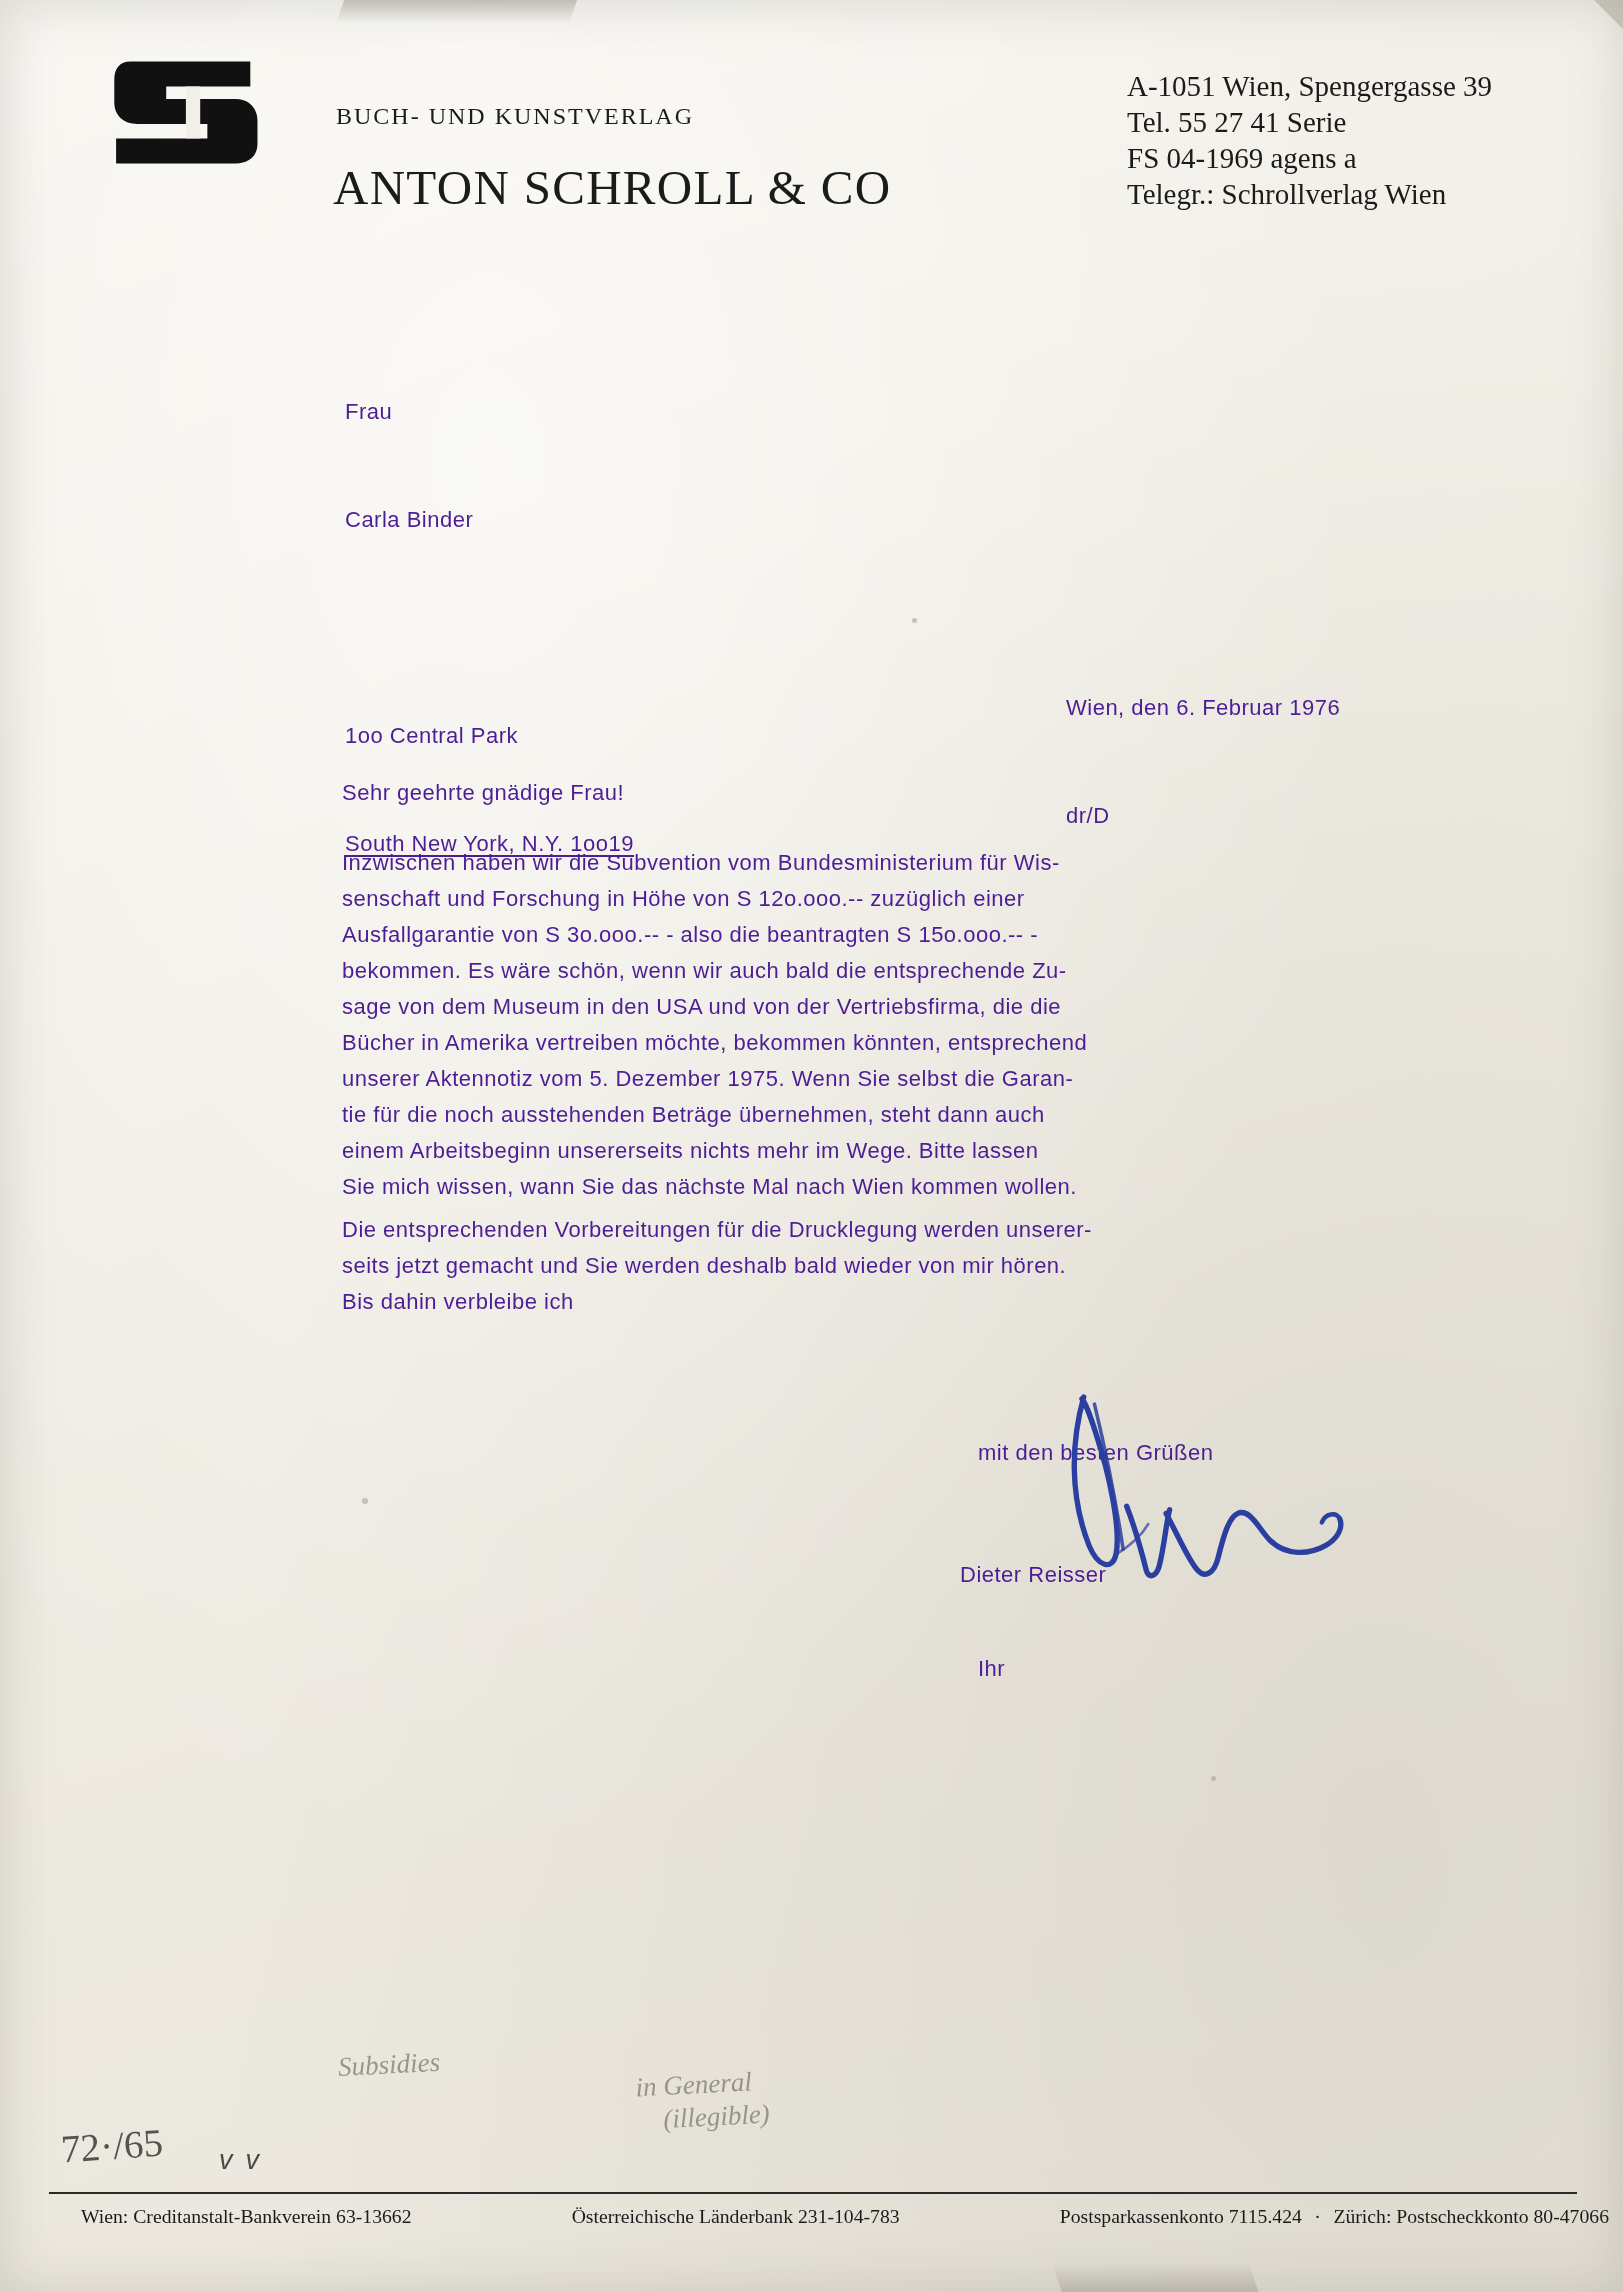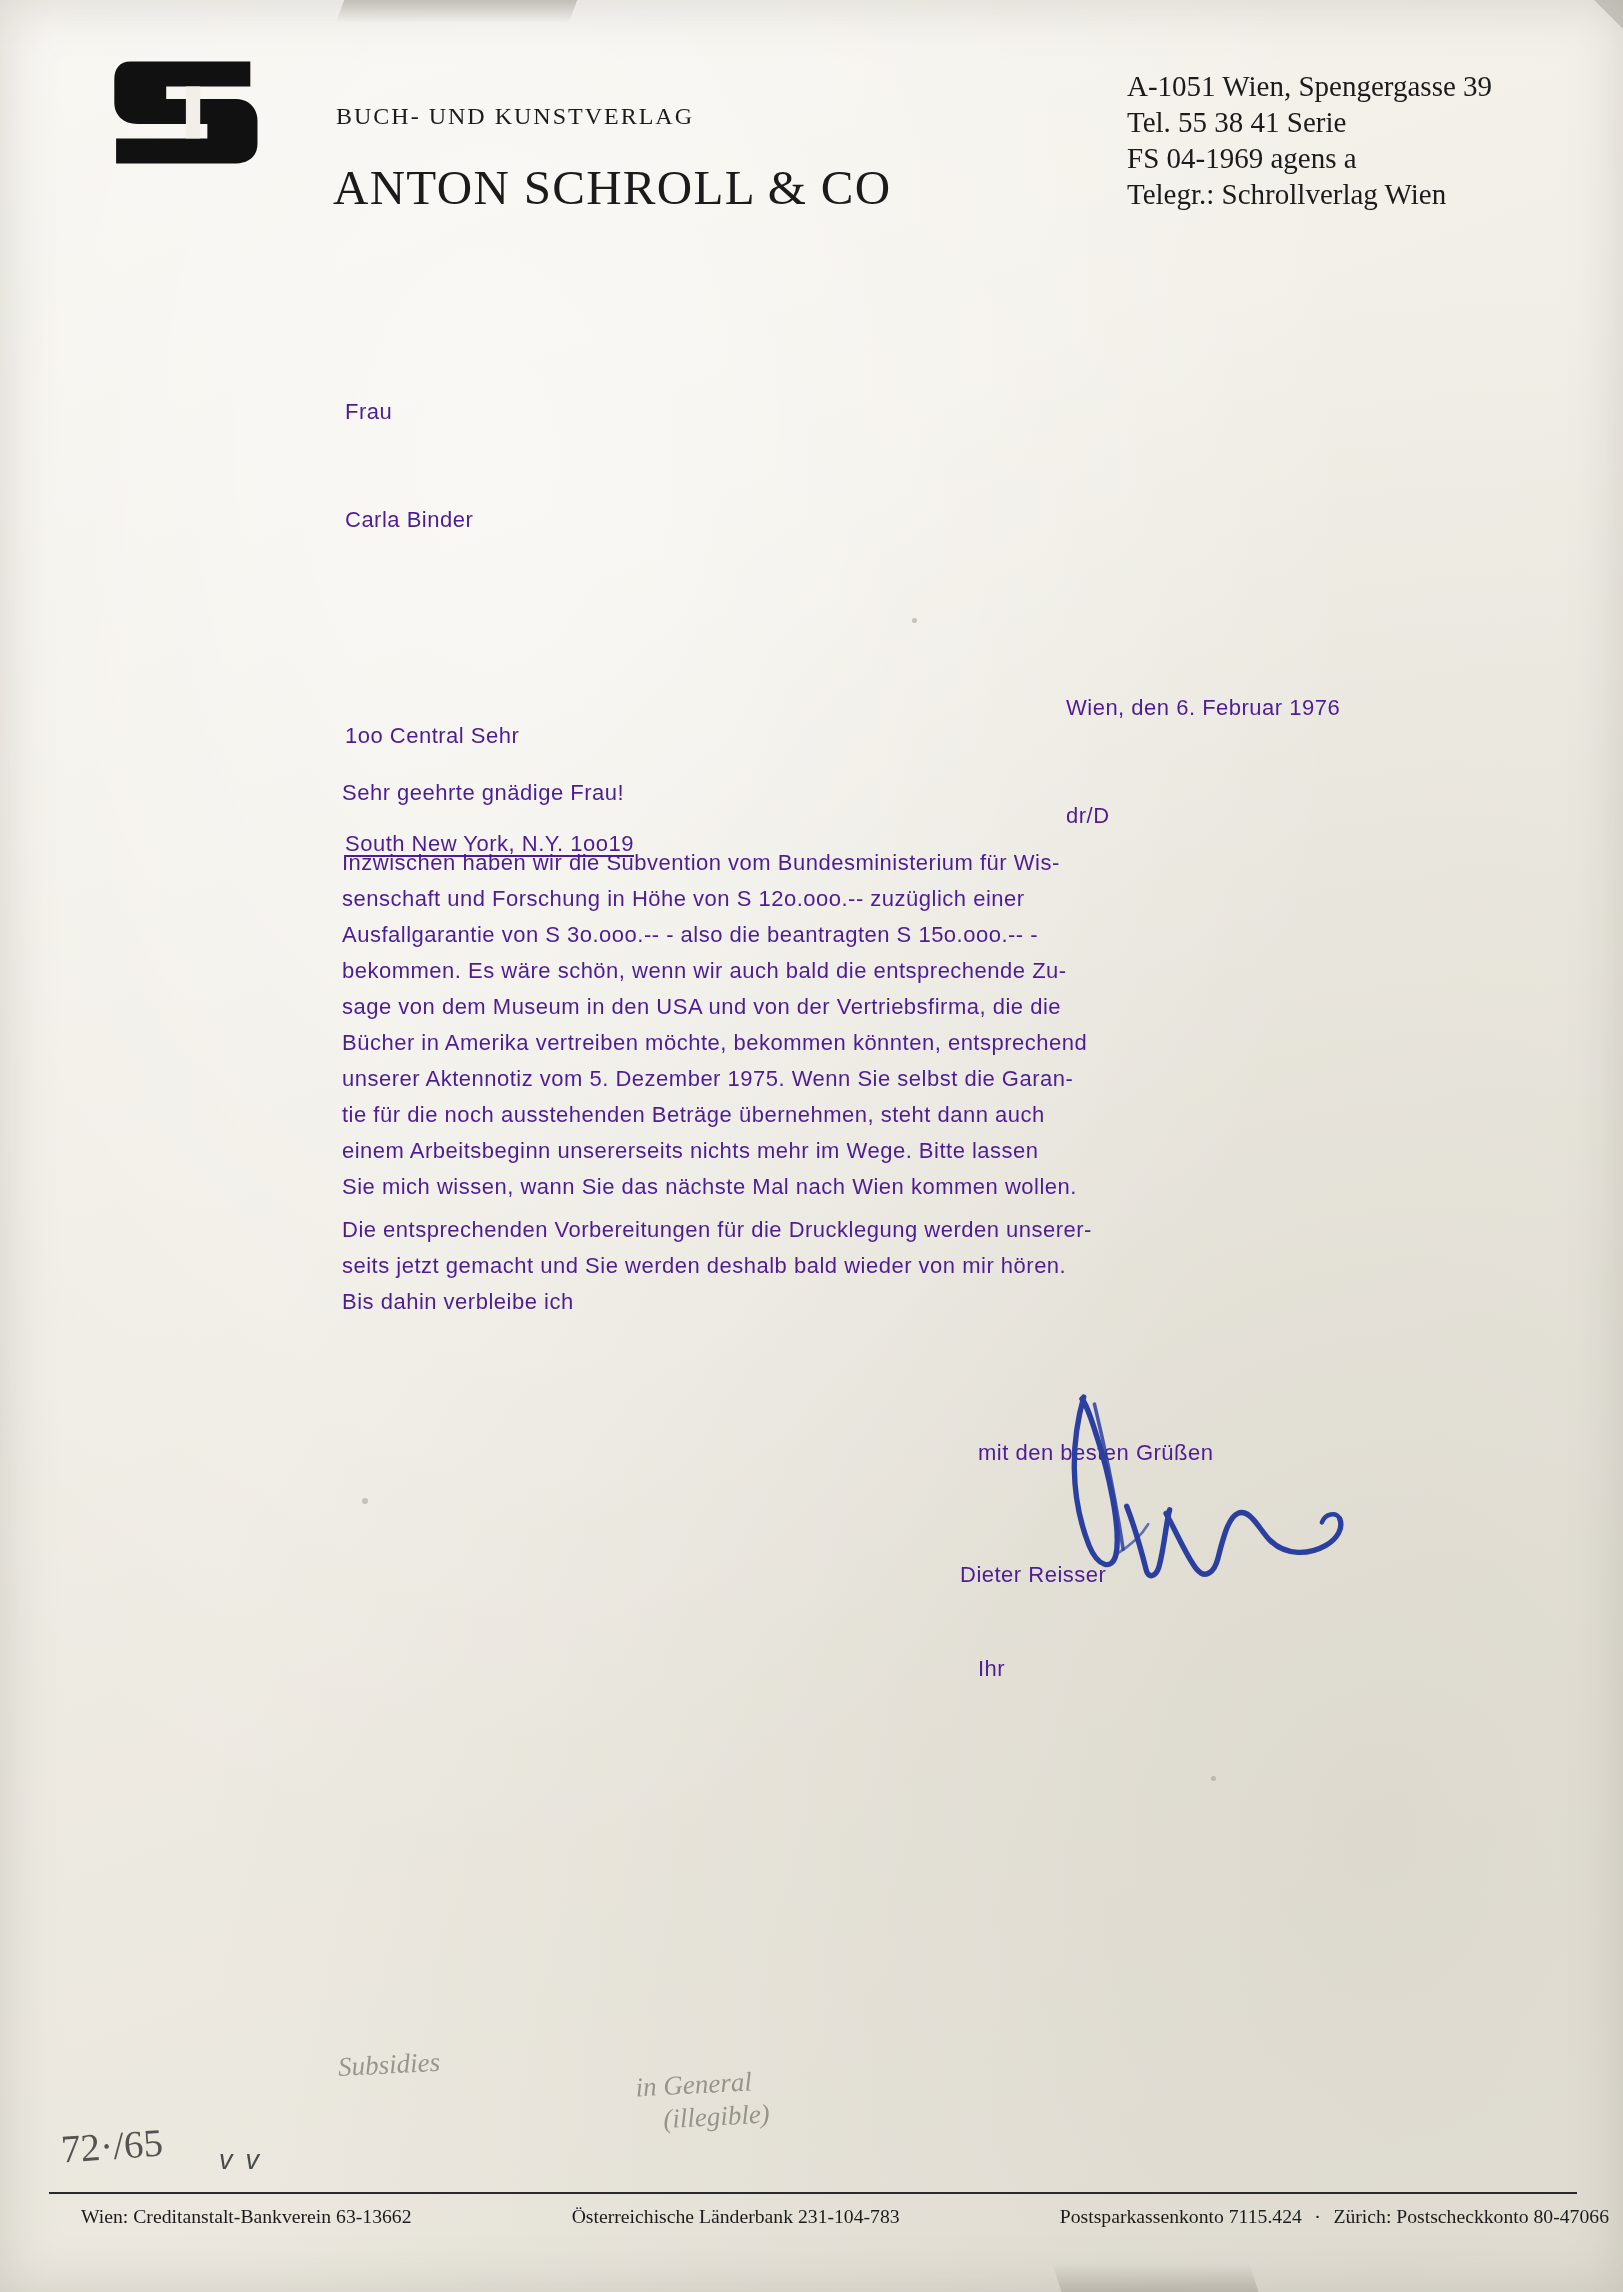--- a/index.html
+++ b/index.html
@@ -246,31 +246,31 @@
         <path d="M96 34 L96 92 L112 92 L112 34 Z" fill="#f2efe8"></path>
         <path d="M44 14 L44 28 L58 28 L58 14 Z" fill="#f2efe8" opacity="0"></path>
       </svg>
     </div>
 
     <div class="lh-sub">BUCH- UND KUNSTVERLAG</div>
     <div class="lh-name">ANTON SCHROLL &amp; CO</div>
 
     <div class="lh-contact">
       <div>A-1051 Wien, Spengergasse 39</div>
-      <div>Tel. 55 38 41 Serie</div>
+      <div>Tel. 55 27 41 Serie</div>
       <div>FS 04-1969 agens a</div>
       <div>Telegr.: Schrollverlag Wien</div>
     </div>
   </div>
 
   <div class="addr tw">
     <div>Frau</div>
     <div>Carla Binder</div>
     <div style="height:36px"></div>
-    <div>1oo Central Sehr</div>
+    <div>1oo Central Park</div>
     <div class="underlined">South New York, N.Y. 1oo19</div>
   </div>
 
   <div class="dateblock tw">
     <div>Wien, den 6. Februar 1976</div>
     <div>dr/D</div>
   </div>
 
   <div class="salutation tw">Sehr geehrte gnädige Frau!</div>
   <div class="para1 tw">Inzwischen haben wir die Subvention vom Bundesministerium für Wis-

